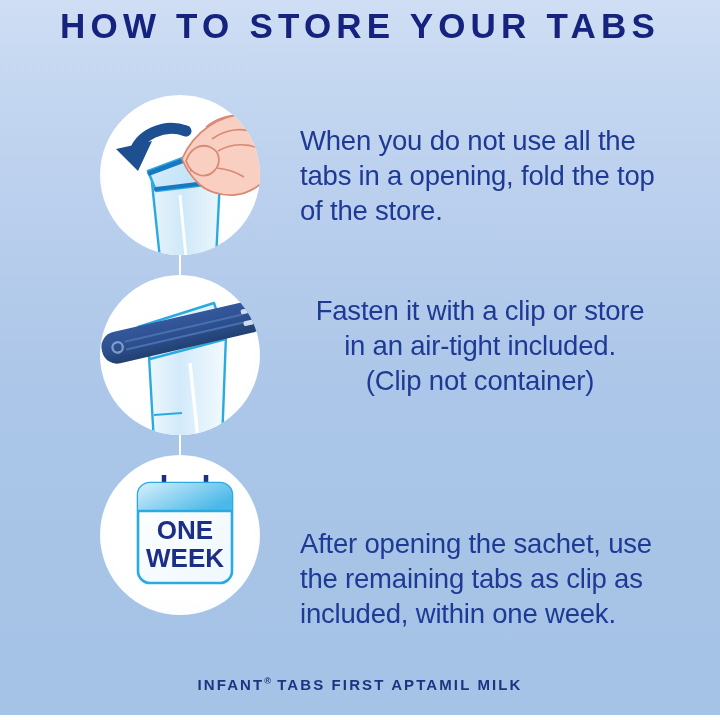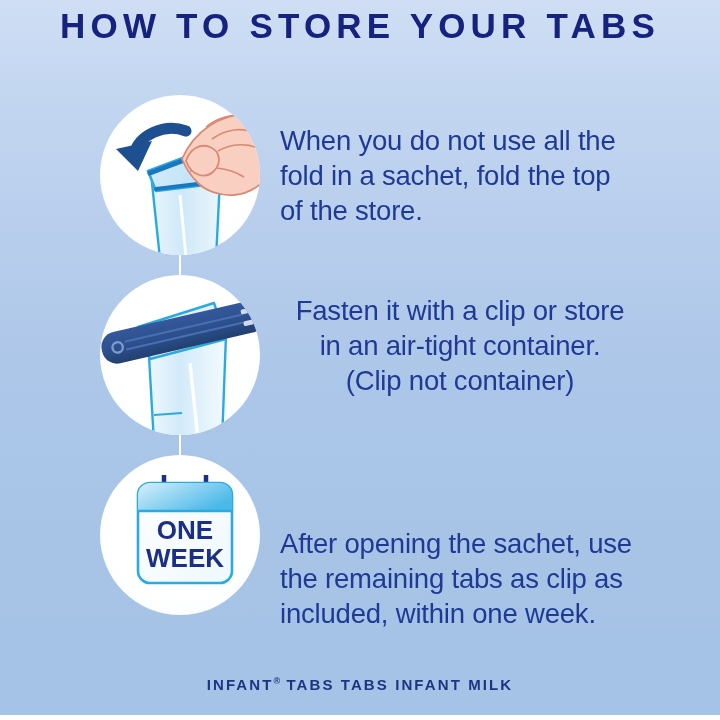--- a/index.html
+++ b/index.html
@@ -85,21 +85,21 @@
     left: -6px;
     top: -8px;
     width: 178px;
     height: 176px;
     pointer-events: none;
   }
 
   
   .step-text {
     position: absolute;
-    left: 280px;
+    left: 300px;
     top: 28px;
     width: 360px;
     font-family: "Liberation Sans Narrow", "Liberation Sans", sans-serif;
     font-size: 27.5px;
     line-height: 35px;
     color: #1e3a94;
     letter-spacing: -0.2px;
   }
   .step-text .ln { display: block; white-space: nowrap; }
 
@@ -183,21 +183,21 @@
                      C112 92, 98 90, 92 74 Z" fill="#f8cfc0" stroke="#d98a74" stroke-width="1.8"></path>
 
             <path d="M92 44 C70 36, 44 48, 40 68" fill="none" stroke="#1d4f91" stroke-width="11" stroke-linecap="round"></path>
             <path d="M44 84 L22 62 L58 54 Z" fill="#1d4f91"></path>
           </g>
         </svg>
       </div>
 
       <div class="step-text">
         <span class="ln">When you do not use all the</span>
-        <span class="ln">fold in a sachet, fold the top</span>
+        <span class="ln">tabs in a opening, fold the top</span>
         <span class="ln">of the store.</span>
       </div>
     </div>
 
     <div class="step s2">
 
       <div class="circle-wrap">
         <div class="circle"></div>
         <svg class="overflow-art" viewBox="0 0 178 176">
           <defs>
@@ -231,21 +231,21 @@
               <circle cx="22" cy="66" r="5.2" fill="none" stroke="#7f9bc9" stroke-width="2.4"></circle>
               <rect x="150" y="57" width="11" height="5" rx="1.6" fill="#cfdcee"></rect>
               <rect x="150" y="69" width="11" height="5" rx="1.6" fill="#cfdcee"></rect>
             </g>
           </g>
         </svg>
       </div>
 
       <div class="step-text">
         <span class="ln">Fasten it with a clip or store</span>
-        <span class="ln">in an air-tight container.</span>
+        <span class="ln">in an air-tight included.</span>
         <span class="ln">(Clip not container)</span>
       </div>
     </div>
 
     <div class="step s3">
 
       <div class="circle-wrap">
         <div class="circle"></div>
         <svg class="overflow-art" viewBox="0 0 178 176">
           <defs>
@@ -277,16 +277,16 @@
         <span class="ln">included, within one week.</span>
       </div>
     </div>
 
   </div>
 
   <div class="connector c1" style="top:255px"></div>
   <div class="connector c2" style="top:435px"></div>
 
   <div class="footer">
-    <span>INFANT</span><sup>®</sup><span> TABS TABS INFANT MILK</span>
+    <span>INFANT</span><sup>®</sup><span> TABS FIRST APTAMIL MILK</span>
   </div>
 
 </div>
 
 </body></html>

